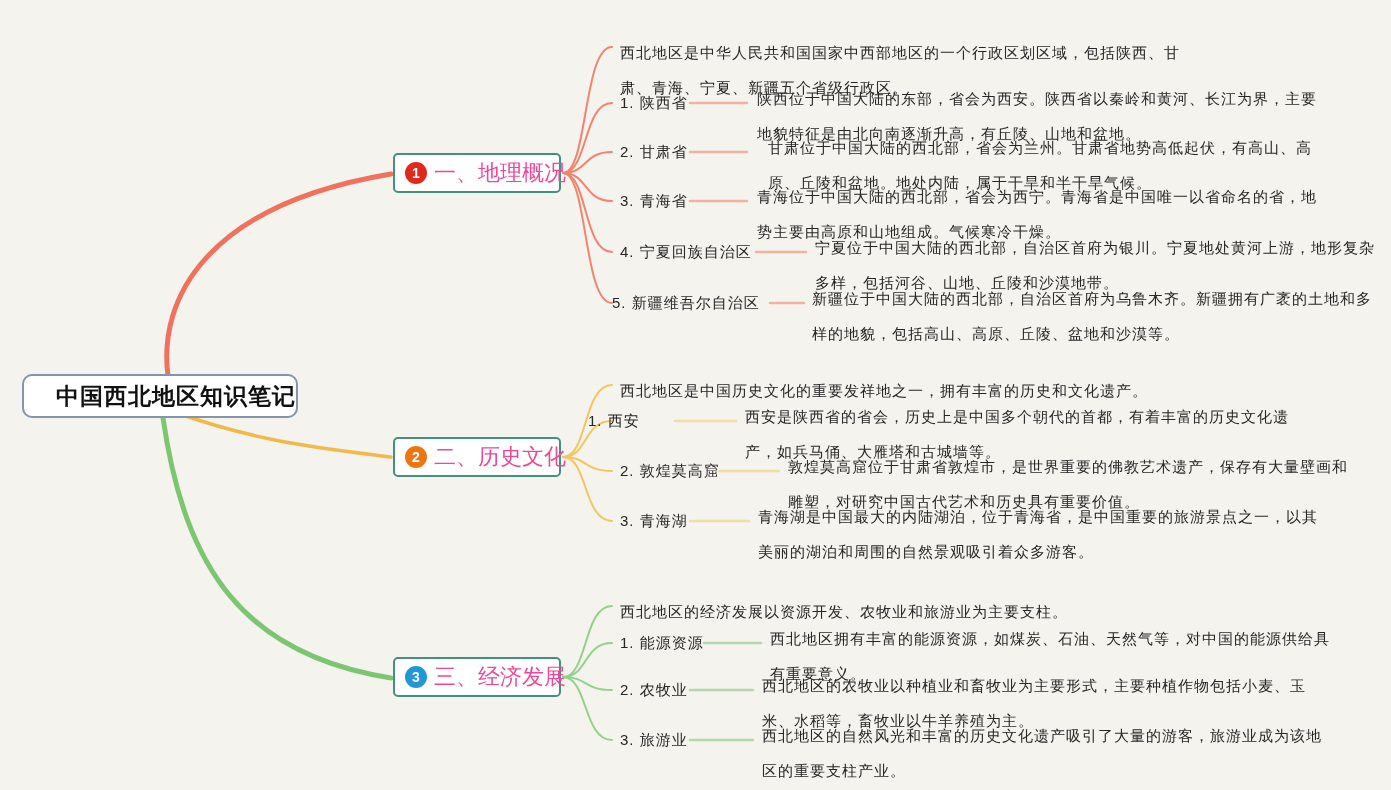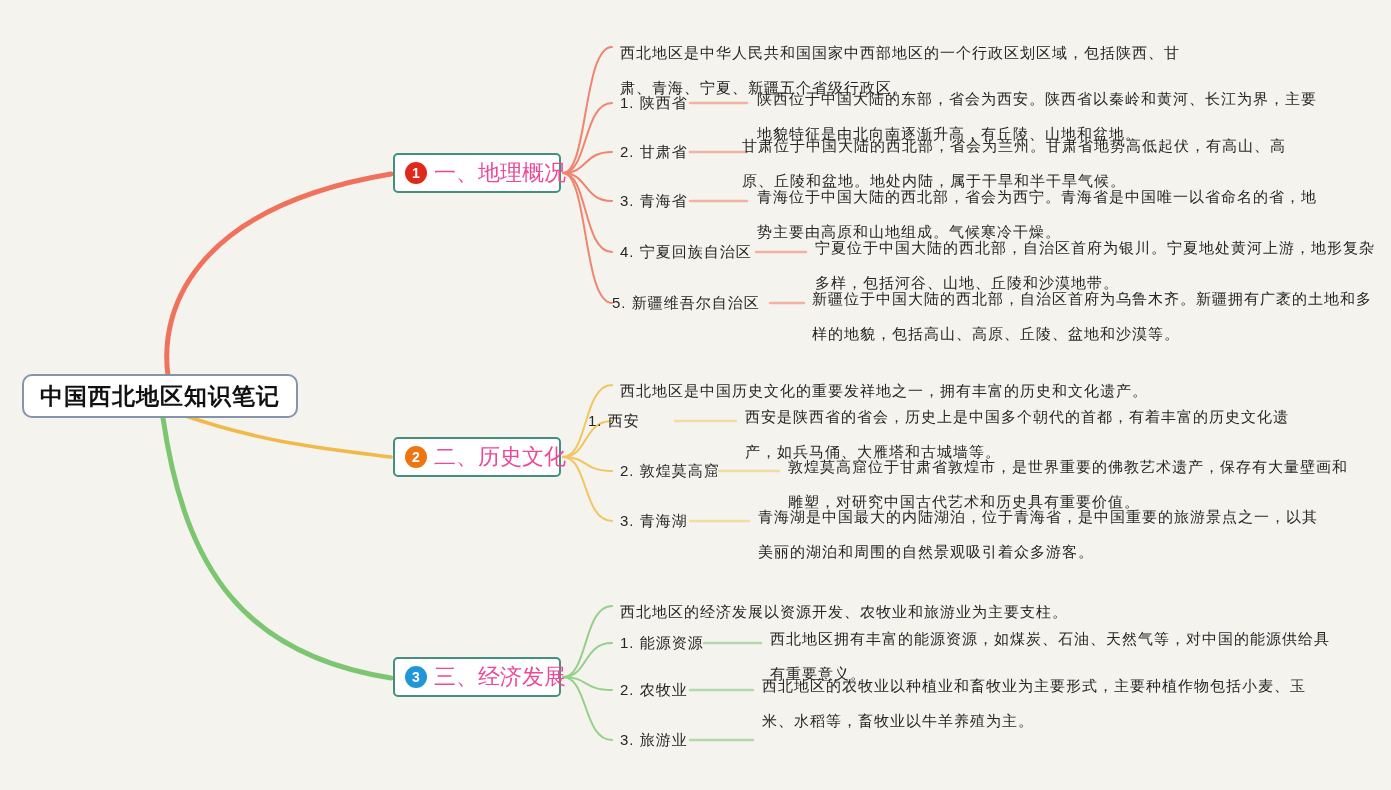--- a/index.html
+++ b/index.html
@@ -20,21 +20,21 @@
   .fan-yellow{stroke:#f2c65f;stroke-width:2;}
   .fan-green{stroke:#94d08a;stroke-width:2;}
   .conn-red{stroke:#f2b2a2;stroke-width:2.5;}
   .conn-yellow{stroke:#f3dba4;stroke-width:2.5;}
   .conn-green{stroke:#b3d9aa;stroke-width:2.5;}
 
   .node{position:absolute;z-index:2;background:#fff;box-sizing:border-box;}
   .root-node{
     left:22px;top:374px;width:276px;height:44px;
     border:2px solid #8494aa;border-radius:10px;
-    display:flex;align-items:center;justify-content:center;
+    display:flex;align-items:center;justify-content:flex-end;
   }
   .root-node span{font-size:23px;font-weight:bold;color:#111;letter-spacing:1px;white-space:nowrap;}
   .branch-node{
     width:168px;height:40px;
     border:2px solid #43907e;border-radius:5px;
     display:flex;align-items:center;gap:7px;padding-left:10px;
   }
   .badge{
     width:22px;height:22px;border-radius:50%;
     color:#fff;font-size:14px;font-weight:bold;
@@ -107,21 +107,21 @@
     <span class="badge badge3">3</span>
     <span class="branch-label">三、经济发展</span>
   </div>
 
   <div class="txt" style="left:620px;top:35px;">西北地区是中华人民共和国国家中西部地区的一个行政区划区域，包括陕西、甘
 肃、青海、宁夏、新疆五个省级行政区。</div>
   <div class="txt item-label" style="left:620px;top:95px;">1. 陕西省</div>
   <div class="txt" style="left:757px;top:81px;">陕西位于中国大陆的东部，省会为西安。陕西省以秦岭和黄河、长江为界，主要
 地貌特征是由北向南逐渐升高，有丘陵、山地和盆地。</div>
   <div class="txt item-label" style="left:620px;top:144px;">2. 甘肃省</div>
-  <div class="txt" style="left:742px;top:130px;font-family:Liberation Mono, monospace;">甘肃位于中国大陆的西北部，省会为兰州。甘肃省地势高低起伏，有高山、高
+  <div class="txt" style="left:768px;top:130px;">甘肃位于中国大陆的西北部，省会为兰州。甘肃省地势高低起伏，有高山、高
 原、丘陵和盆地。地处内陆，属于干旱和半干旱气候。</div>
   <div class="txt item-label" style="left:620px;top:193px;">3. 青海省</div>
   <div class="txt" style="left:757px;top:179px;">青海位于中国大陆的西北部，省会为西宁。青海省是中国唯一以省命名的省，地
 势主要由高原和山地组成。气候寒冷干燥。</div>
   <div class="txt item-label" style="left:620px;top:244px;">4. 宁夏回族自治区</div>
   <div class="txt" style="left:815px;top:230px;">宁夏位于中国大陆的西北部，自治区首府为银川。宁夏地处黄河上游，地形复杂
 多样，包括河谷、山地、丘陵和沙漠地带。</div>
   <div class="txt item-label" style="left:612px;top:295px;">5. 新疆维吾尔自治区</div>
   <div class="txt" style="left:620px;top:373px;">西北地区是中国历史文化的重要发祥地之一，拥有丰富的历史和文化遗产。</div>
 
@@ -138,14 +138,16 @@
 美丽的湖泊和周围的自然景观吸引着众多游客。</div>
 
   <div class="txt" style="left:620px;top:594px;">西北地区的经济发展以资源开发、农牧业和旅游业为主要支柱。</div>
   <div class="txt item-label" style="left:620px;top:635px;">1. 能源资源</div>
   <div class="txt" style="left:770px;top:621px;">西北地区拥有丰富的能源资源，如煤炭、石油、天然气等，对中国的能源供给具
 有重要意义。</div>
   <div class="txt item-label" style="left:620px;top:682px;">2. 农牧业</div>
   <div class="txt" style="left:762px;top:668px;">西北地区的农牧业以种植业和畜牧业为主要形式，主要种植作物包括小麦、玉
 米、水稻等，畜牧业以牛羊养殖为主。</div>
   <div class="txt item-label" style="left:620px;top:732px;">3. 旅游业</div>
+  <div class="txt" style="left:762px;top:718px;">西北地区的自然风光和丰富的历史文化遗产吸引了大量的游客，旅游业成为该地
+区的重要支柱产业。</div>
 
 </div>
 
 </body></html>

